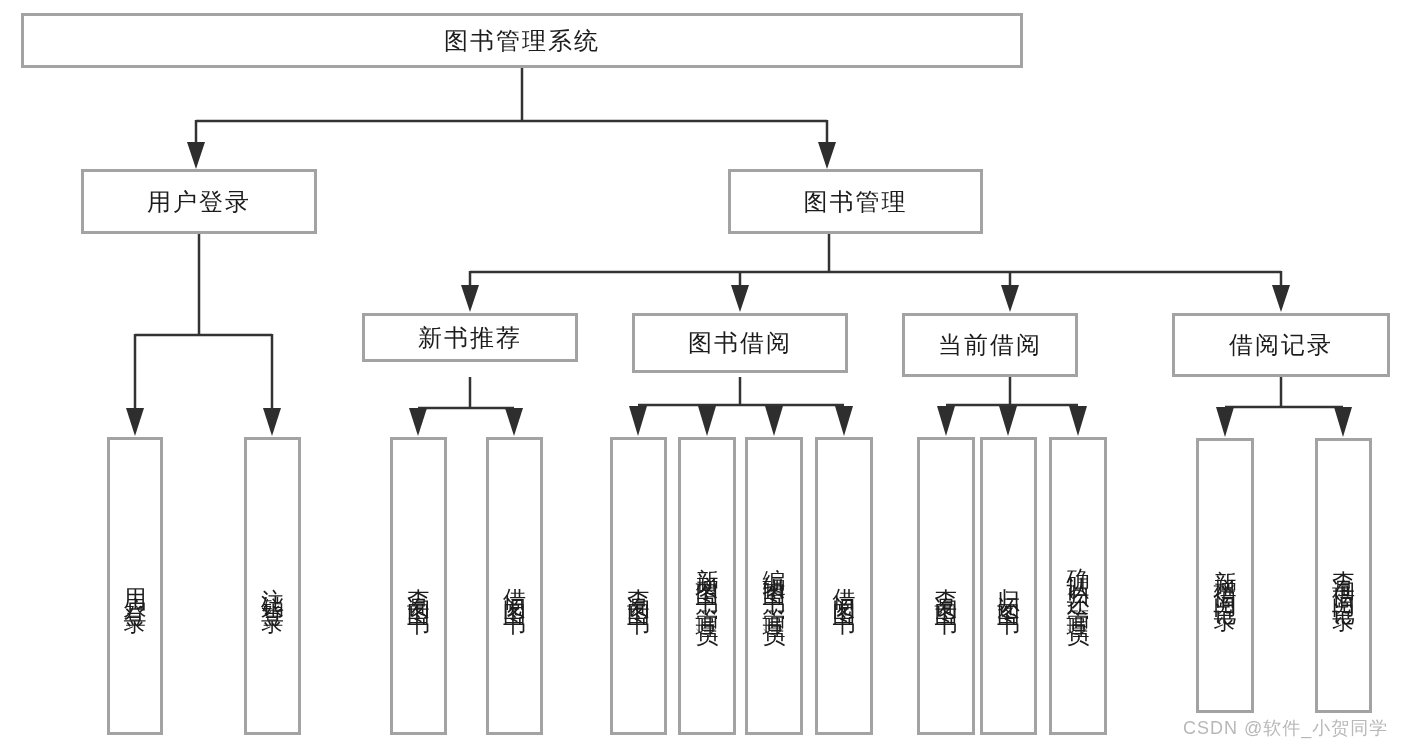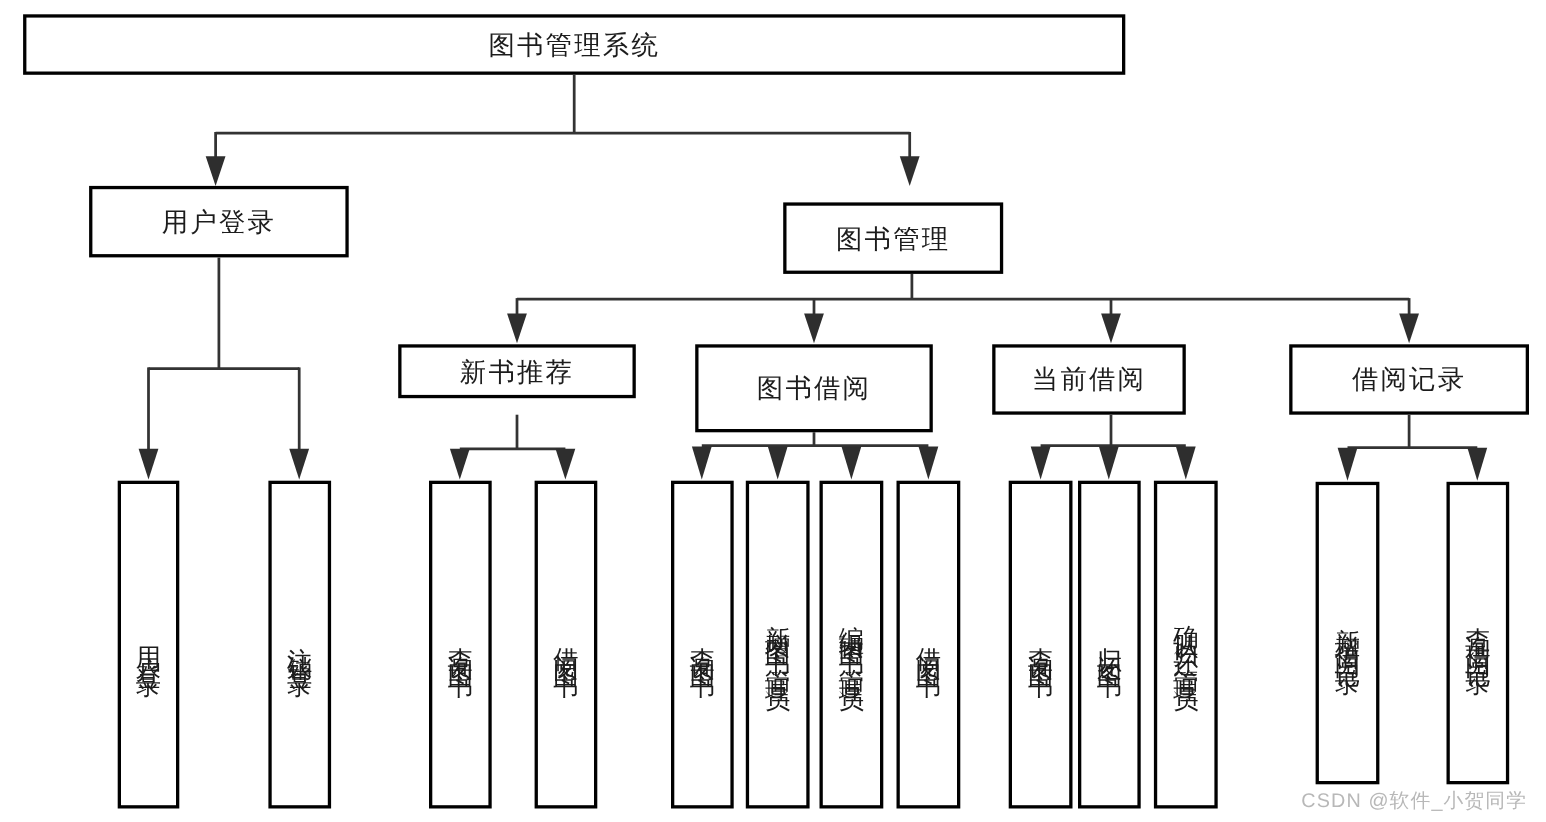--- a/index.html
+++ b/index.html
@@ -19,21 +19,21 @@
     position: absolute;
     left: 0; top: 0;
     width: 1405px;
     height: 747px;
     z-index: 1;
   }
   .node {
     position: absolute;
     box-sizing: border-box;
     background: #ffffff;
-    border: 3px solid #000000;
+    border: 3px solid #a3a3a3;
     display: flex;
     align-items: center;
     justify-content: center;
     color: #1c1c1c;
     z-index: 2;
   }
   .node.h {
     font-size: 24px;
     letter-spacing: 2px;
     white-space: nowrap;
@@ -53,23 +53,23 @@
     font-size: 18px;
     color: #b8b8b8;
     letter-spacing: 1px;
     white-space: nowrap;
     z-index: 3;
     text-align: right;
   }
   
   #root      { left: 21px;   top: 13px;  width: 1002px; height: 55px; }
   #l2-login  { left: 81px;   top: 169px; width: 236px;  height: 65px; }
-  #l2-mgmt   { left: 712px;  top: 169px; width: 200px;  height: 65px; margin-top: 15px; }
+  #l2-mgmt   { left: 728px;  top: 169px; width: 255px;  height: 65px; }
   #l3-newrec { left: 362px;  top: 313px; width: 216px;  height: 49px; }
-  #l3-borrow { left: 632px;  top: 313px; width: 216px;  height: 80px; }
+  #l3-borrow { left: 632px;  top: 313px; width: 216px;  height: 60px; }
   #l3-cur    { left: 902px;  top: 313px; width: 176px;  height: 64px; }
   #l3-rec    { left: 1172px; top: 313px; width: 218px;  height: 64px; }
   #lf-0  { left: 107px;  top: 437px; width: 56px; height: 298px; }
   #lf-1  { left: 244px;  top: 437px; width: 57px; height: 298px; }
   #lf-2  { left: 390px;  top: 437px; width: 57px; height: 298px; }
   #lf-3  { left: 486px;  top: 437px; width: 57px; height: 298px; }
   #lf-4  { left: 610px;  top: 437px; width: 57px; height: 298px; }
   #lf-5  { left: 678px;  top: 437px; width: 58px; height: 298px; }
   #lf-6  { left: 745px;  top: 437px; width: 58px; height: 298px; }
   #lf-7  { left: 815px;  top: 437px; width: 58px; height: 298px; }

